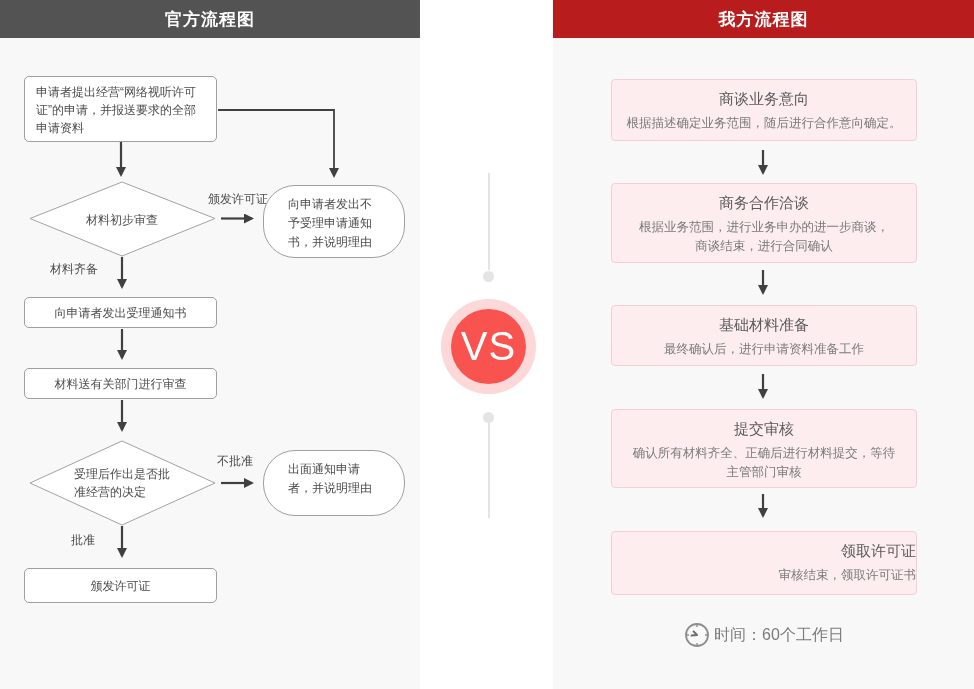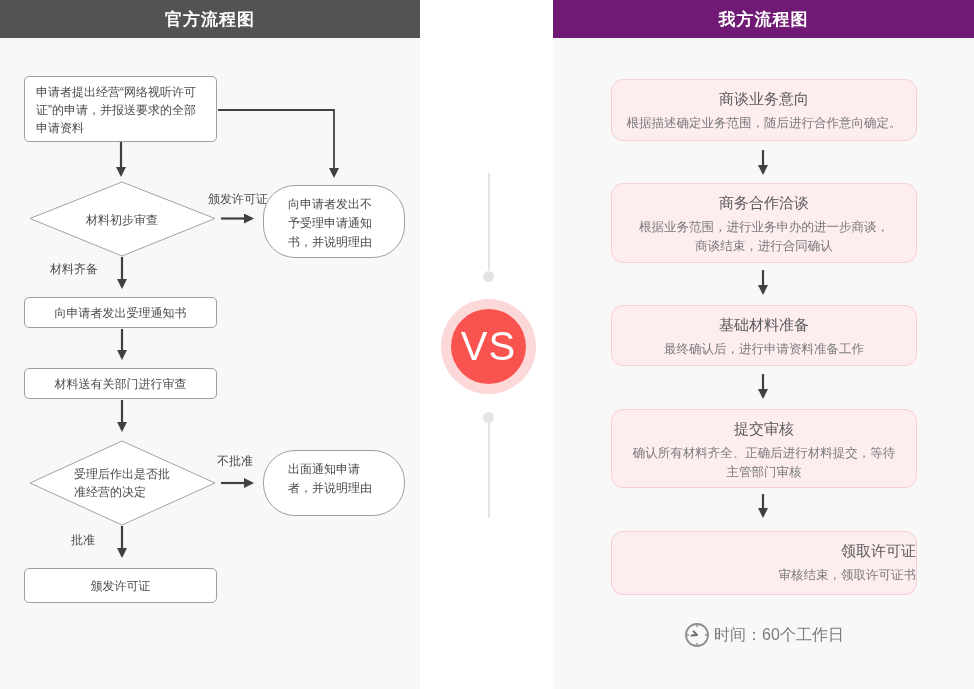--- a/index.html
+++ b/index.html
@@ -9,21 +9,21 @@
   }
   .panel { position:absolute; top:0; height:689px; background:#f8f8f8; }
   .panel-left  { left:0;  width:420px; }
   .panel-right { left:553px; width:421px; }
   .hdr {
     position:absolute; left:0; top:0; width:100%; height:38px;
     display:flex; align-items:center; justify-content:center;
     color:#ffffff; font-size:17px; font-weight:bold; letter-spacing:1px;
   }
   .hdr-gray { background:#535353; }
-  .hdr-red  { background:#701a75; }
+  .hdr-red  { background:#b91c1c; }
   .overlay { position:absolute; left:0; top:0; pointer-events:none; }
 
   
   .lbox {
     position:absolute; box-sizing:border-box; background:#ffffff;
     border:1px solid #9f9f9f; border-radius:5px; color:#4b4b4b;
     font-size:12px; line-height:1.5; padding:6px 11px; text-align:left;
   }
   .lbox.center { display:flex; align-items:center; justify-content:center; padding:8px; }
   .lbox.pad { padding:9px 24px; line-height:1.6;border-radius:32px; }
@@ -39,21 +39,21 @@
   }
   .vs-inner {
     width:75px; height:75px; border-radius:50%; background:#f9534f;
     display:flex; align-items:center; justify-content:center;
     color:#ffffff; font-size:40px; letter-spacing:1px;
   }
 
   
   .rbox {
     position:absolute; left:58px; width:306px; box-sizing:border-box;
-    background:#fdedef; border:1px solid #f6ced3; border-radius:12px; text-align:center;
+    background:#fdedef; border:1px solid #f6ced3; border-radius:4px; text-align:center;
   }
   .rt { font-size:15px; color:#5a5a5a; padding-top:10px; }
   .rd { font-size:12.5px; color:#7a7a7a; padding-top:5px; line-height:1.5; white-space:pre-line; }
   .time-row {
     position:absolute; left:58px; top:620px; width:306px; height:30px;
     display:flex; align-items:center; justify-content:center; gap:4px;
   }
   .time-text { font-size:16px; color:#7b7b7b; }
 </style>
 </head>

